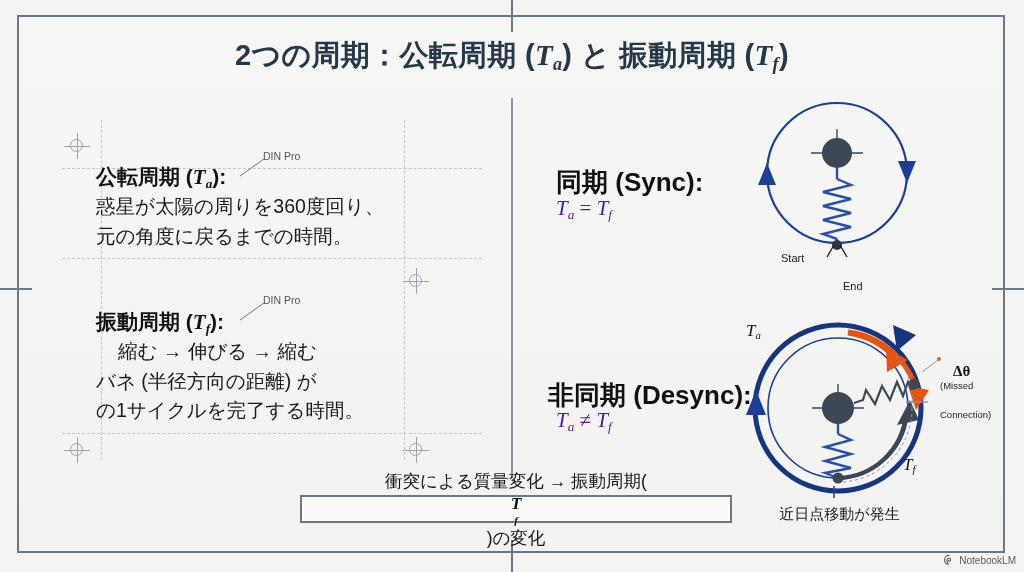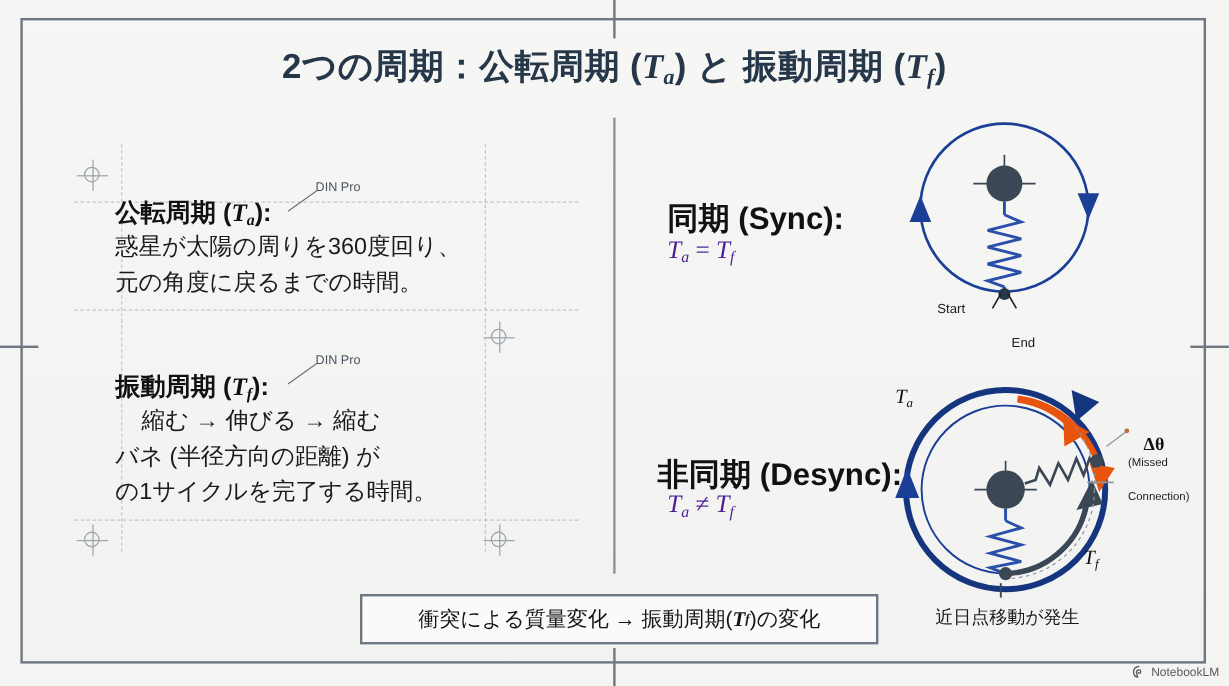--- a/index.html
+++ b/index.html
@@ -73,24 +73,24 @@
   .microlabel{position:absolute;font-size:11px;color:#1b1b1b;white-space:nowrap;}
   .dtheta{position:absolute;font-family:"Liberation Serif","DejaVu Serif",serif;
           font-size:15px;font-weight:bold;color:#111;white-space:nowrap;}
   .dtheta-sub{position:absolute;font-size:9.5px;line-height:1.18;color:#1b1b1b;
               font-family:"Liberation Sans",sans-serif;white-space:nowrap;}
   .orbit-lab{position:absolute;font-family:"Liberation Serif","DejaVu Serif",serif;
              font-style:italic;font-size:17px;color:#111;white-space:nowrap;}
 
   
   .statement{
-    position:absolute;left:300px;top:495px;width:432px;height:42px;
+    position:absolute;left:300px;top:495px;width:432px;height:28px;
     border:2px solid #6e7883;background:#fafafa;box-sizing:border-box;
     display:flex;align-items:center;justify-content:center;
-    font-size:17.5px;color:#141414;white-space:nowrap;
+    font-size:17.5px;color:#141414;white-space:nowrap;flex-direction:column;
   }
 
   
   .wm{
     position:absolute;right:8px;bottom:6px;
     display:flex;align-items:center;gap:4px;
     font-size:10px;color:#5b5b5b;
   }
   .wm svg{display:block;}
   svg.diagram{position:absolute;overflow:visible;}

